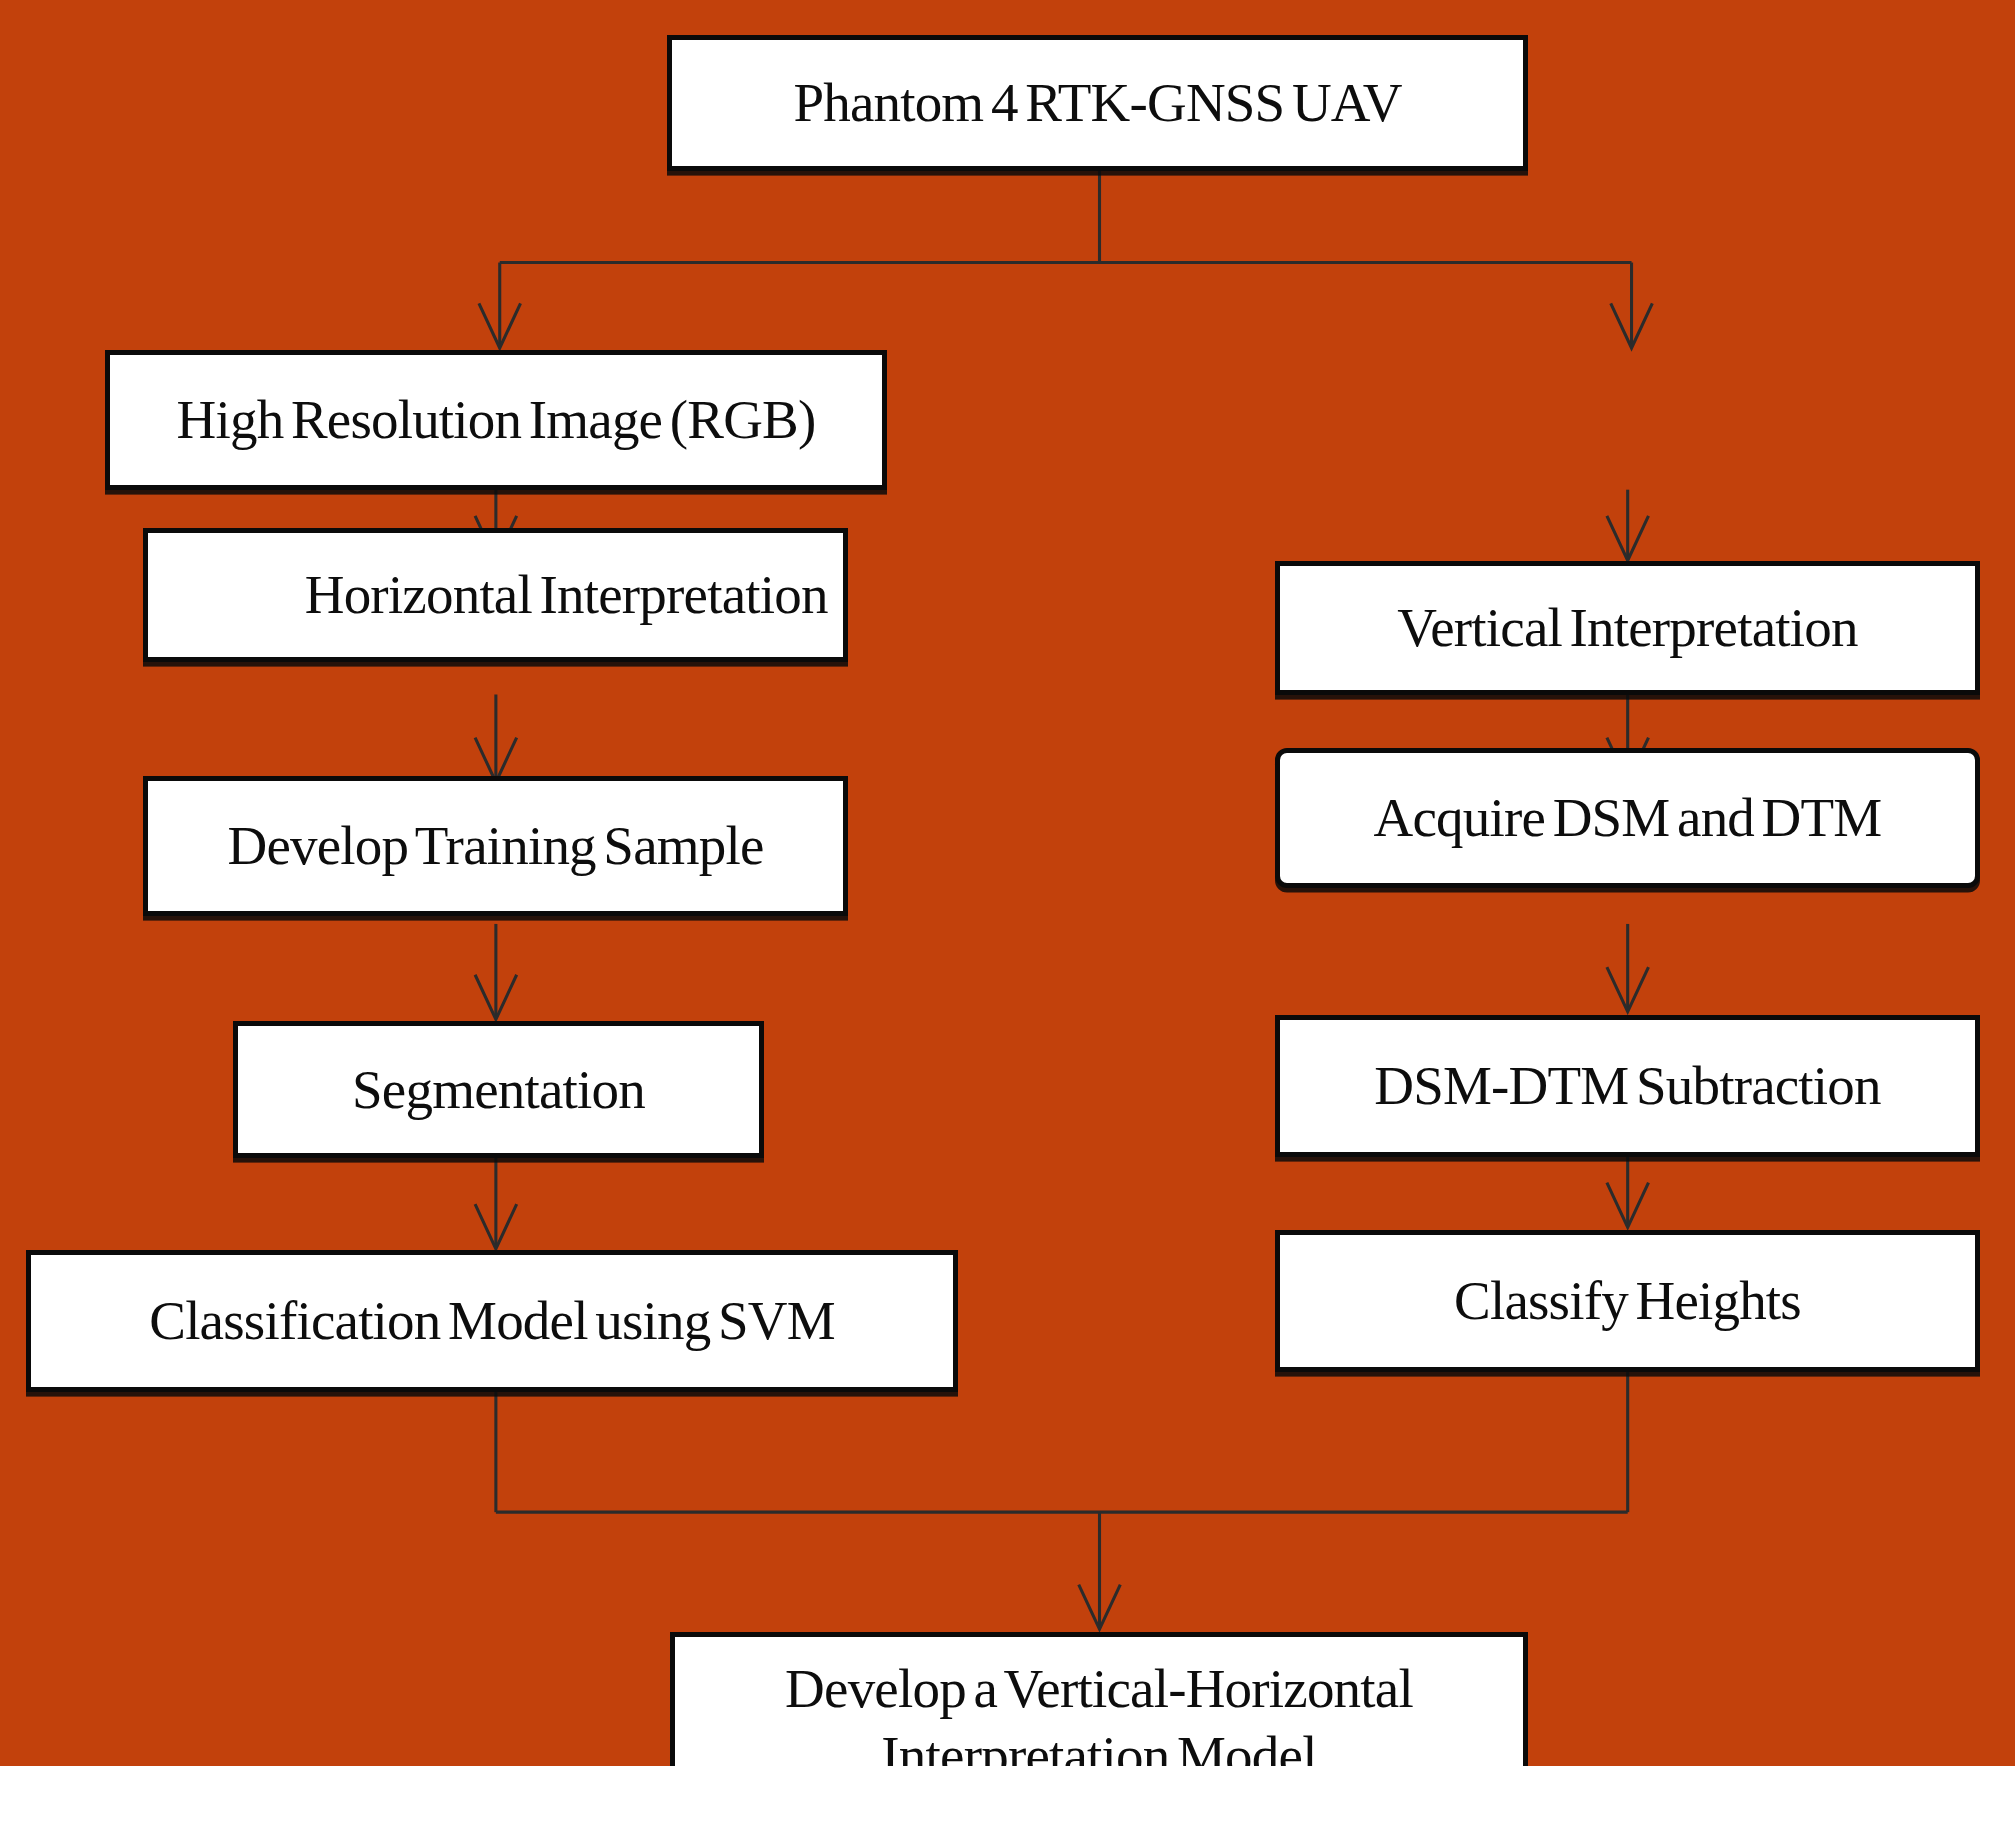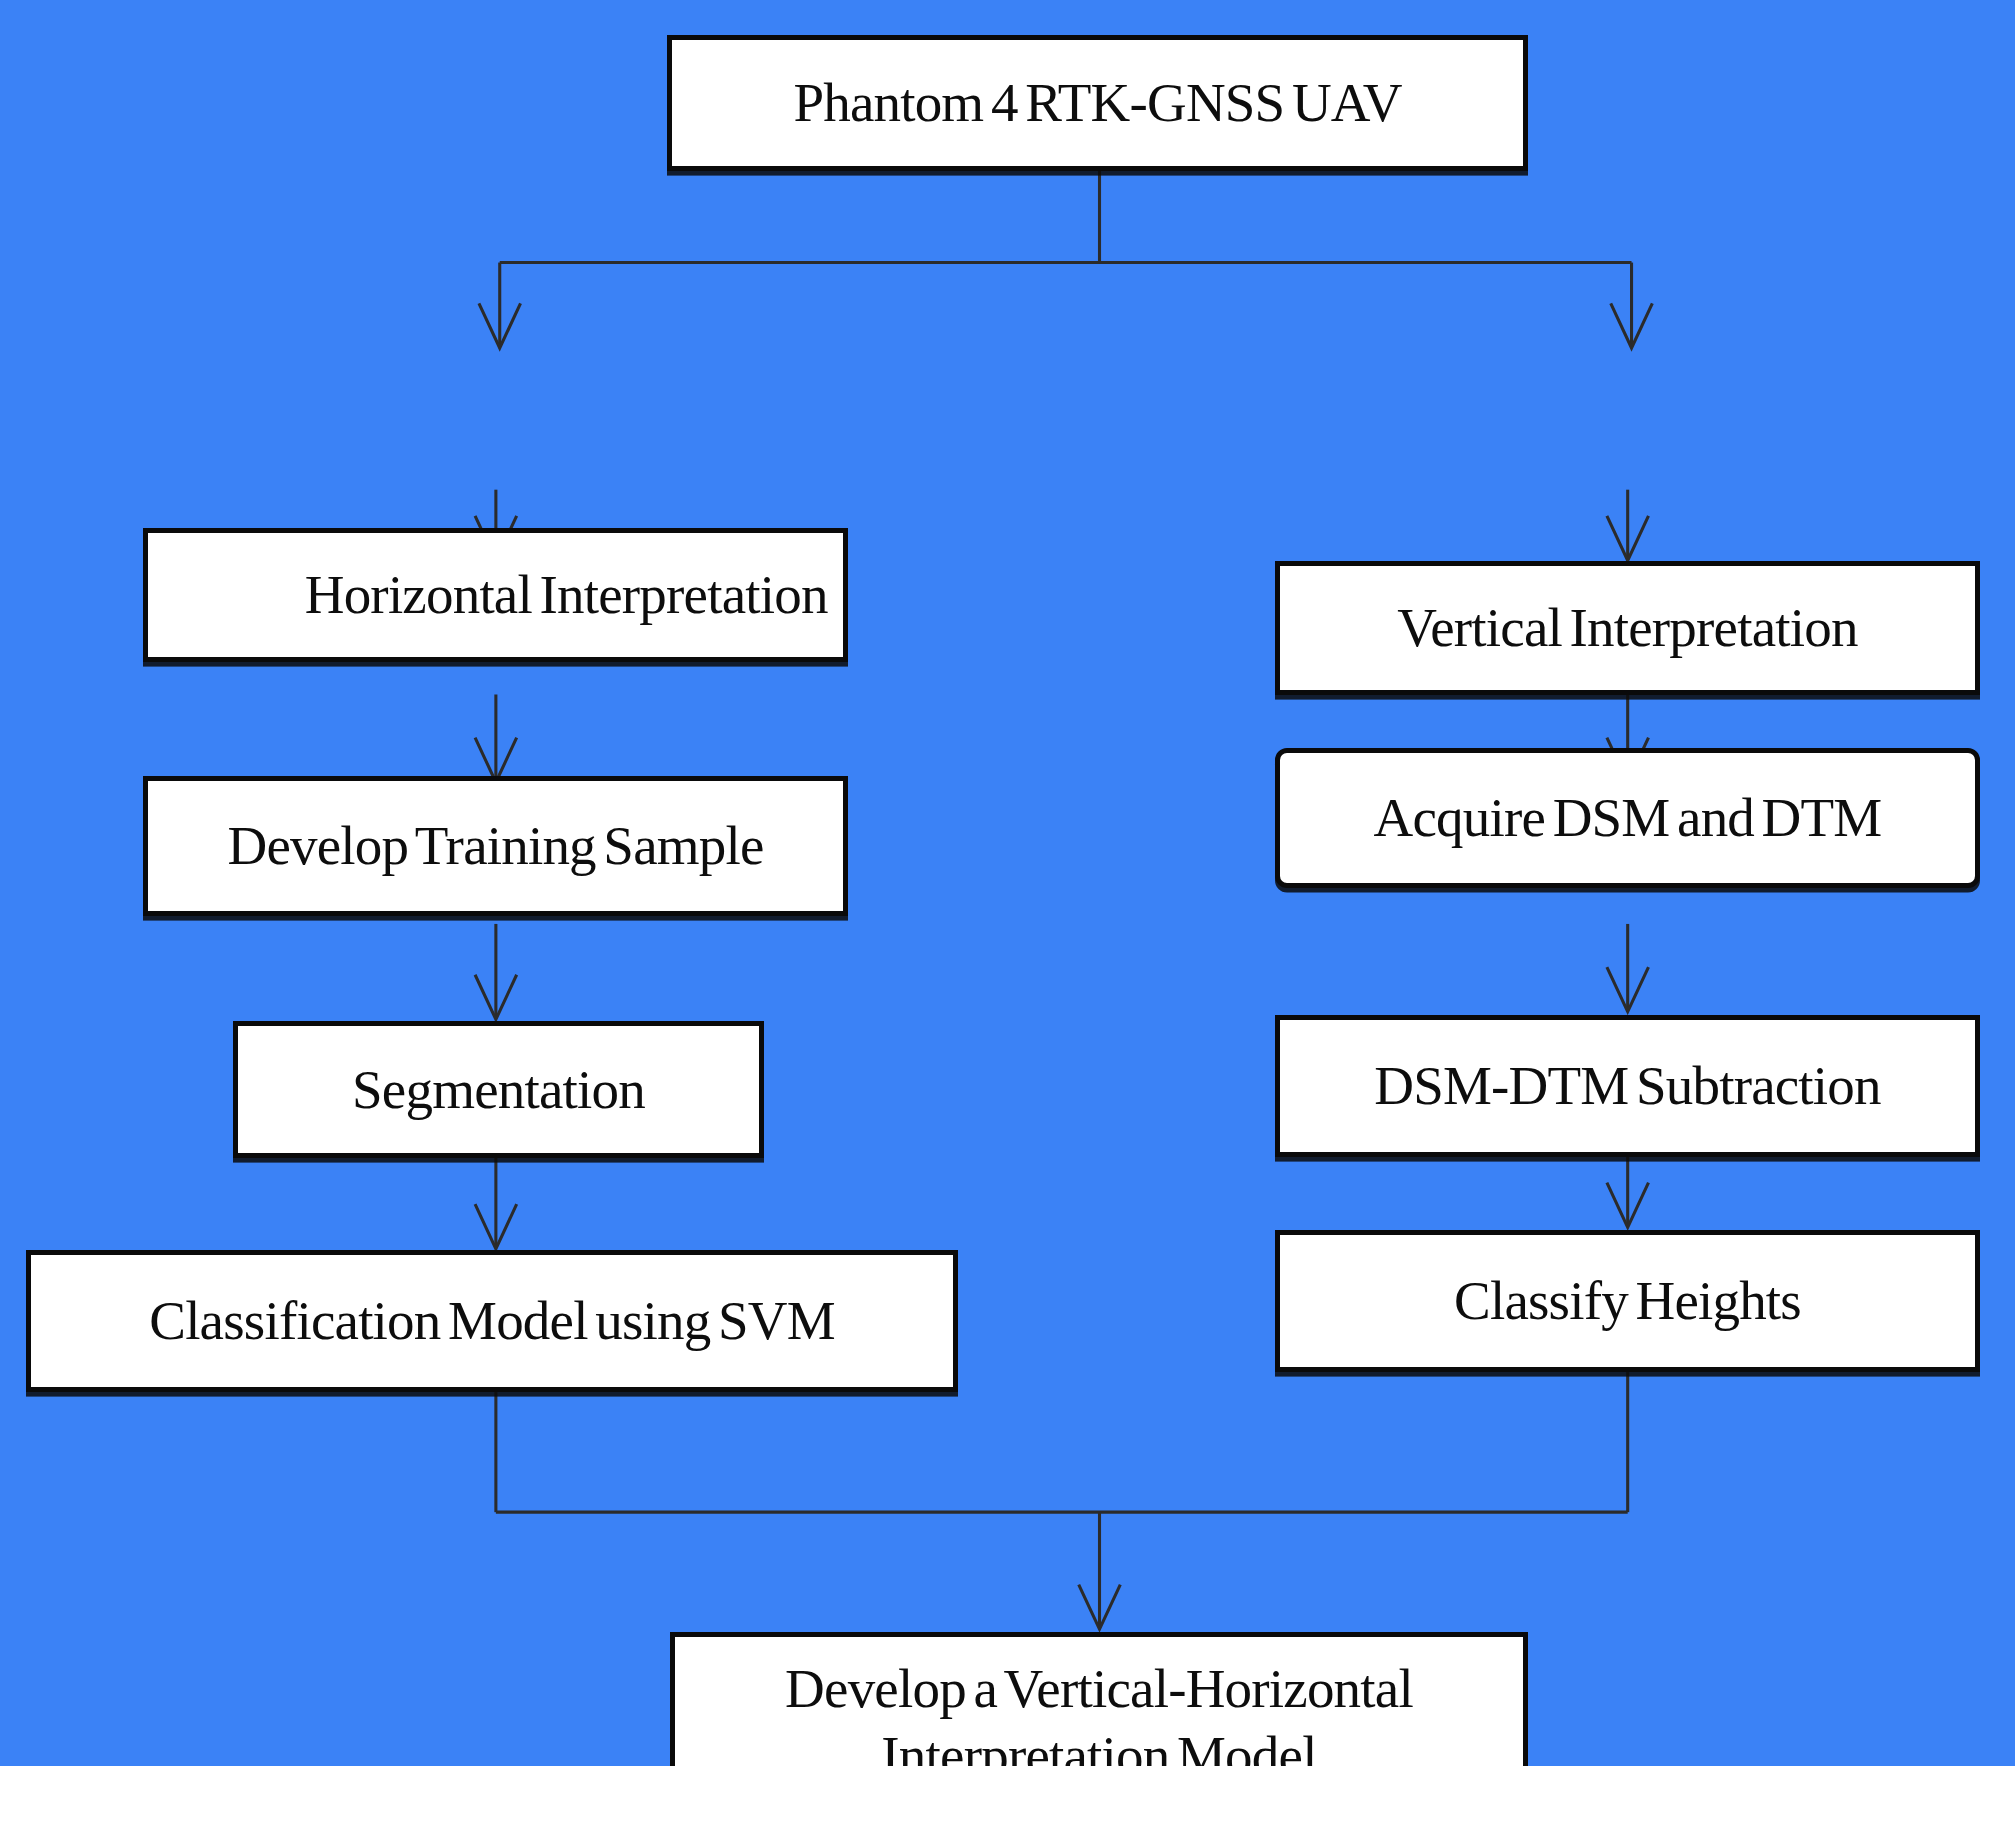--- a/index.html
+++ b/index.html
@@ -4,21 +4,21 @@
 <style>
   html, body {
     margin: 0;
     padding: 0;
     background: #ffffff;
   }
   #canvas {
     position: relative;
     width: 2015px;
     height: 1766px;
-    background: #3b82f6;
+    background: #c2410c;
     overflow: hidden;
     font-family: "Liberation Serif", "DejaVu Serif", serif;
   }
   #connectors {
     position: absolute;
     left: 0;
     top: 0;
     width: 2015px;
     height: 1834px;
   }
@@ -106,20 +106,23 @@
       <polyline class="edge-line" points="644,1964 2114,1964"></polyline>
       <polyline class="edge-line" points="1428,1964 1428,2114"></polyline>
       <path class="arrowhead" d="M 1401 2058 L 1428 2116 L 1455 2058"></path>
     </g>
   </svg>
 
   <div class="node" style="left:667px; top:35px; width:861px; height:136px;">
     <span>Phantom 4 RTK-GNSS UAV</span>
   </div>
 
+  <div class="node" style="left:105px; top:350px; width:782px; height:140px;">
+    <span>High Resolution Image (RGB)</span>
+  </div>
 
   <div class="node" style="left:143px; top:528px; width:705px; height:134px;justify-content:flex-end;">
     <span>Horizontal Interpretation</span>
   </div>
 
   <div class="node" style="left:143px; top:776px; width:705px; height:140px;">
     <span>Develop Training Sample</span>
   </div>
 
   <div class="node" style="left:233px; top:1021px; width:531px; height:137px;">

